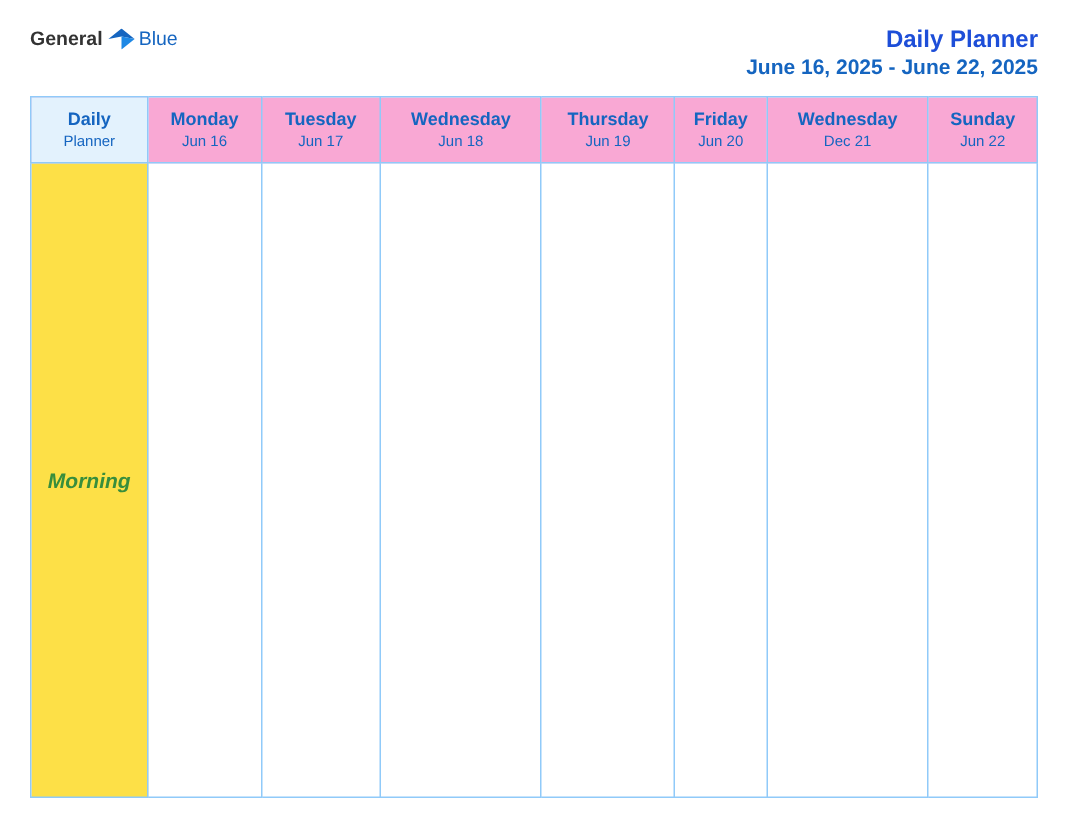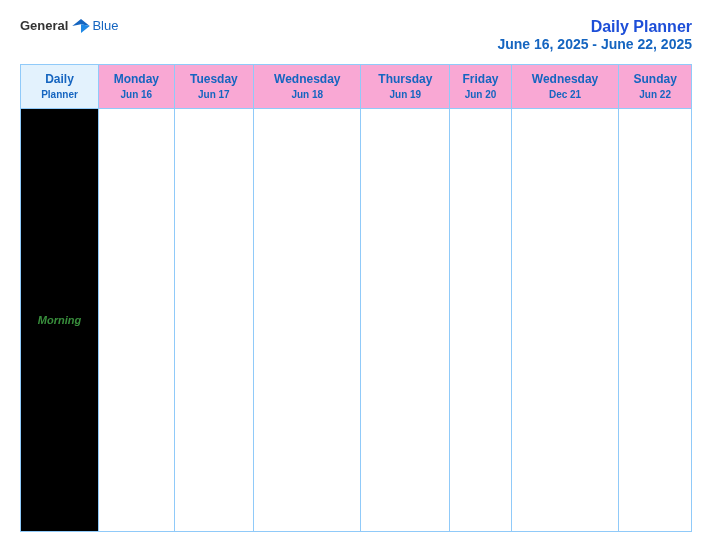--- a/index.html
+++ b/index.html
@@ -104,28 +104,28 @@
     .planner-table thead th .day-name {
       display: block;
       font-size: 12px;
       font-weight: bold;
       color: #1565c0;
     }
 
     .planner-table thead th .day-date {
       display: block;
       font-size: 10px;
-      font-weight: bold;
+      font-weight: normal;
       color: #1565c0;
     }
 
     .time-cell {
-      background-color: #000000;
+      background-color: #fde047;
       width: 78px;
-      font-size: 11px;
+      font-size: 14px;
       font-weight: bold;
       color: #388e3c;
       font-style: italic;
       height: 110px;
     }
 
     .day-cell {
       background-color: #fff;
       height: 110px;
     }

